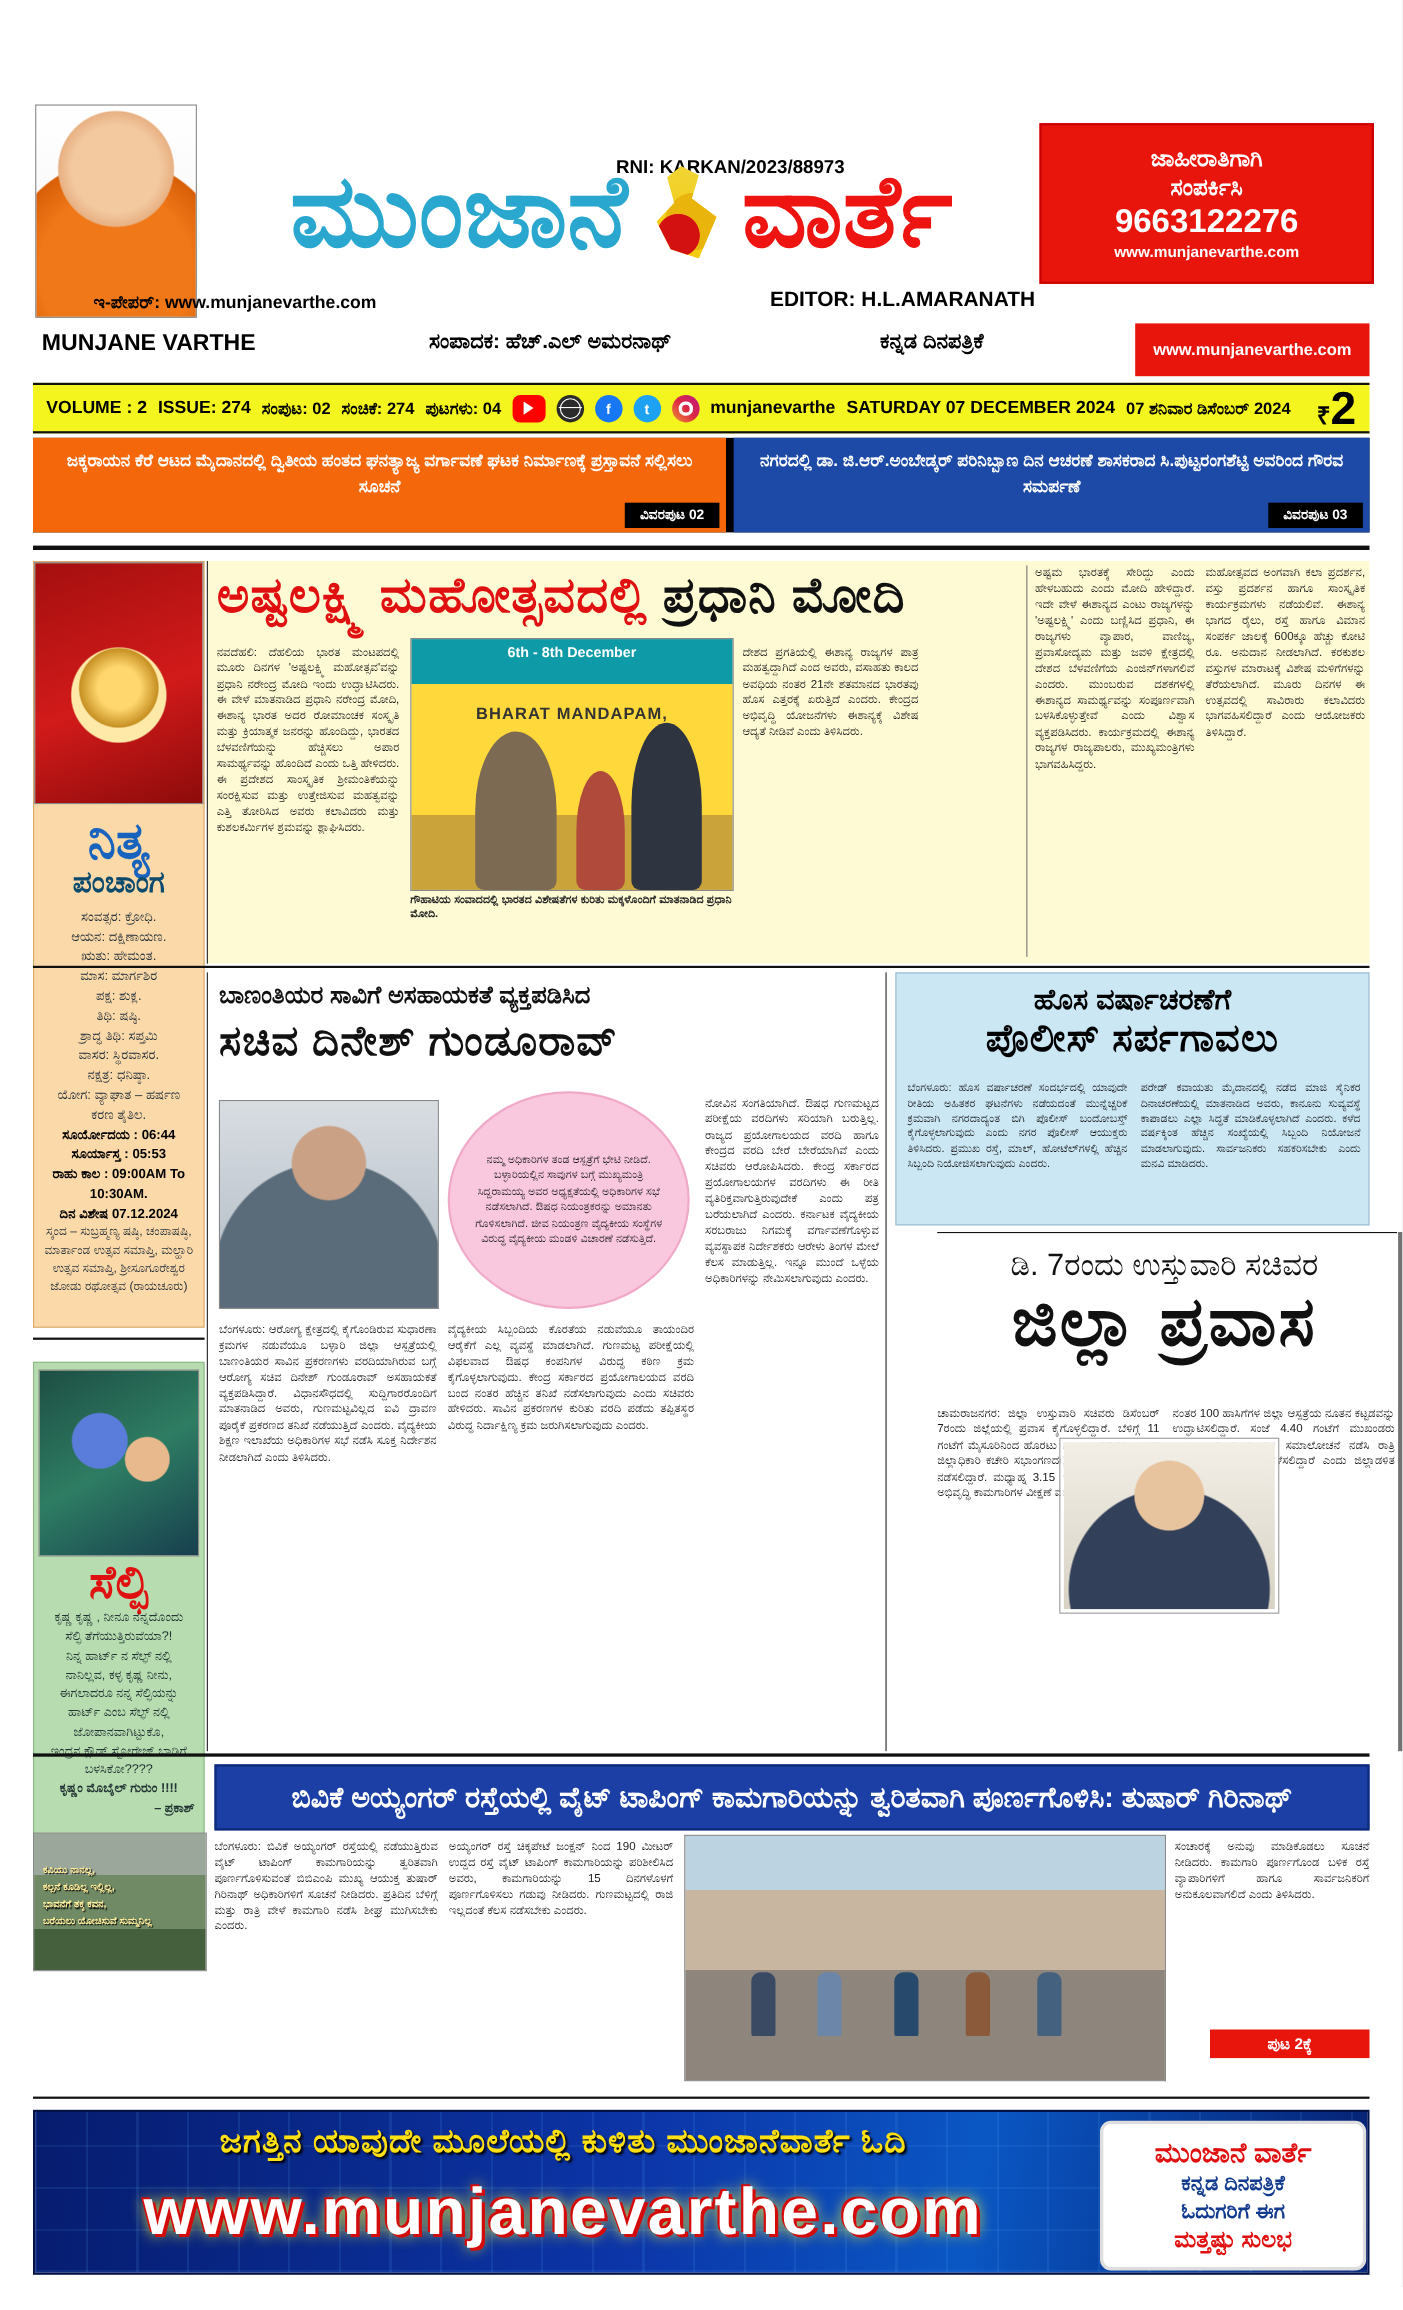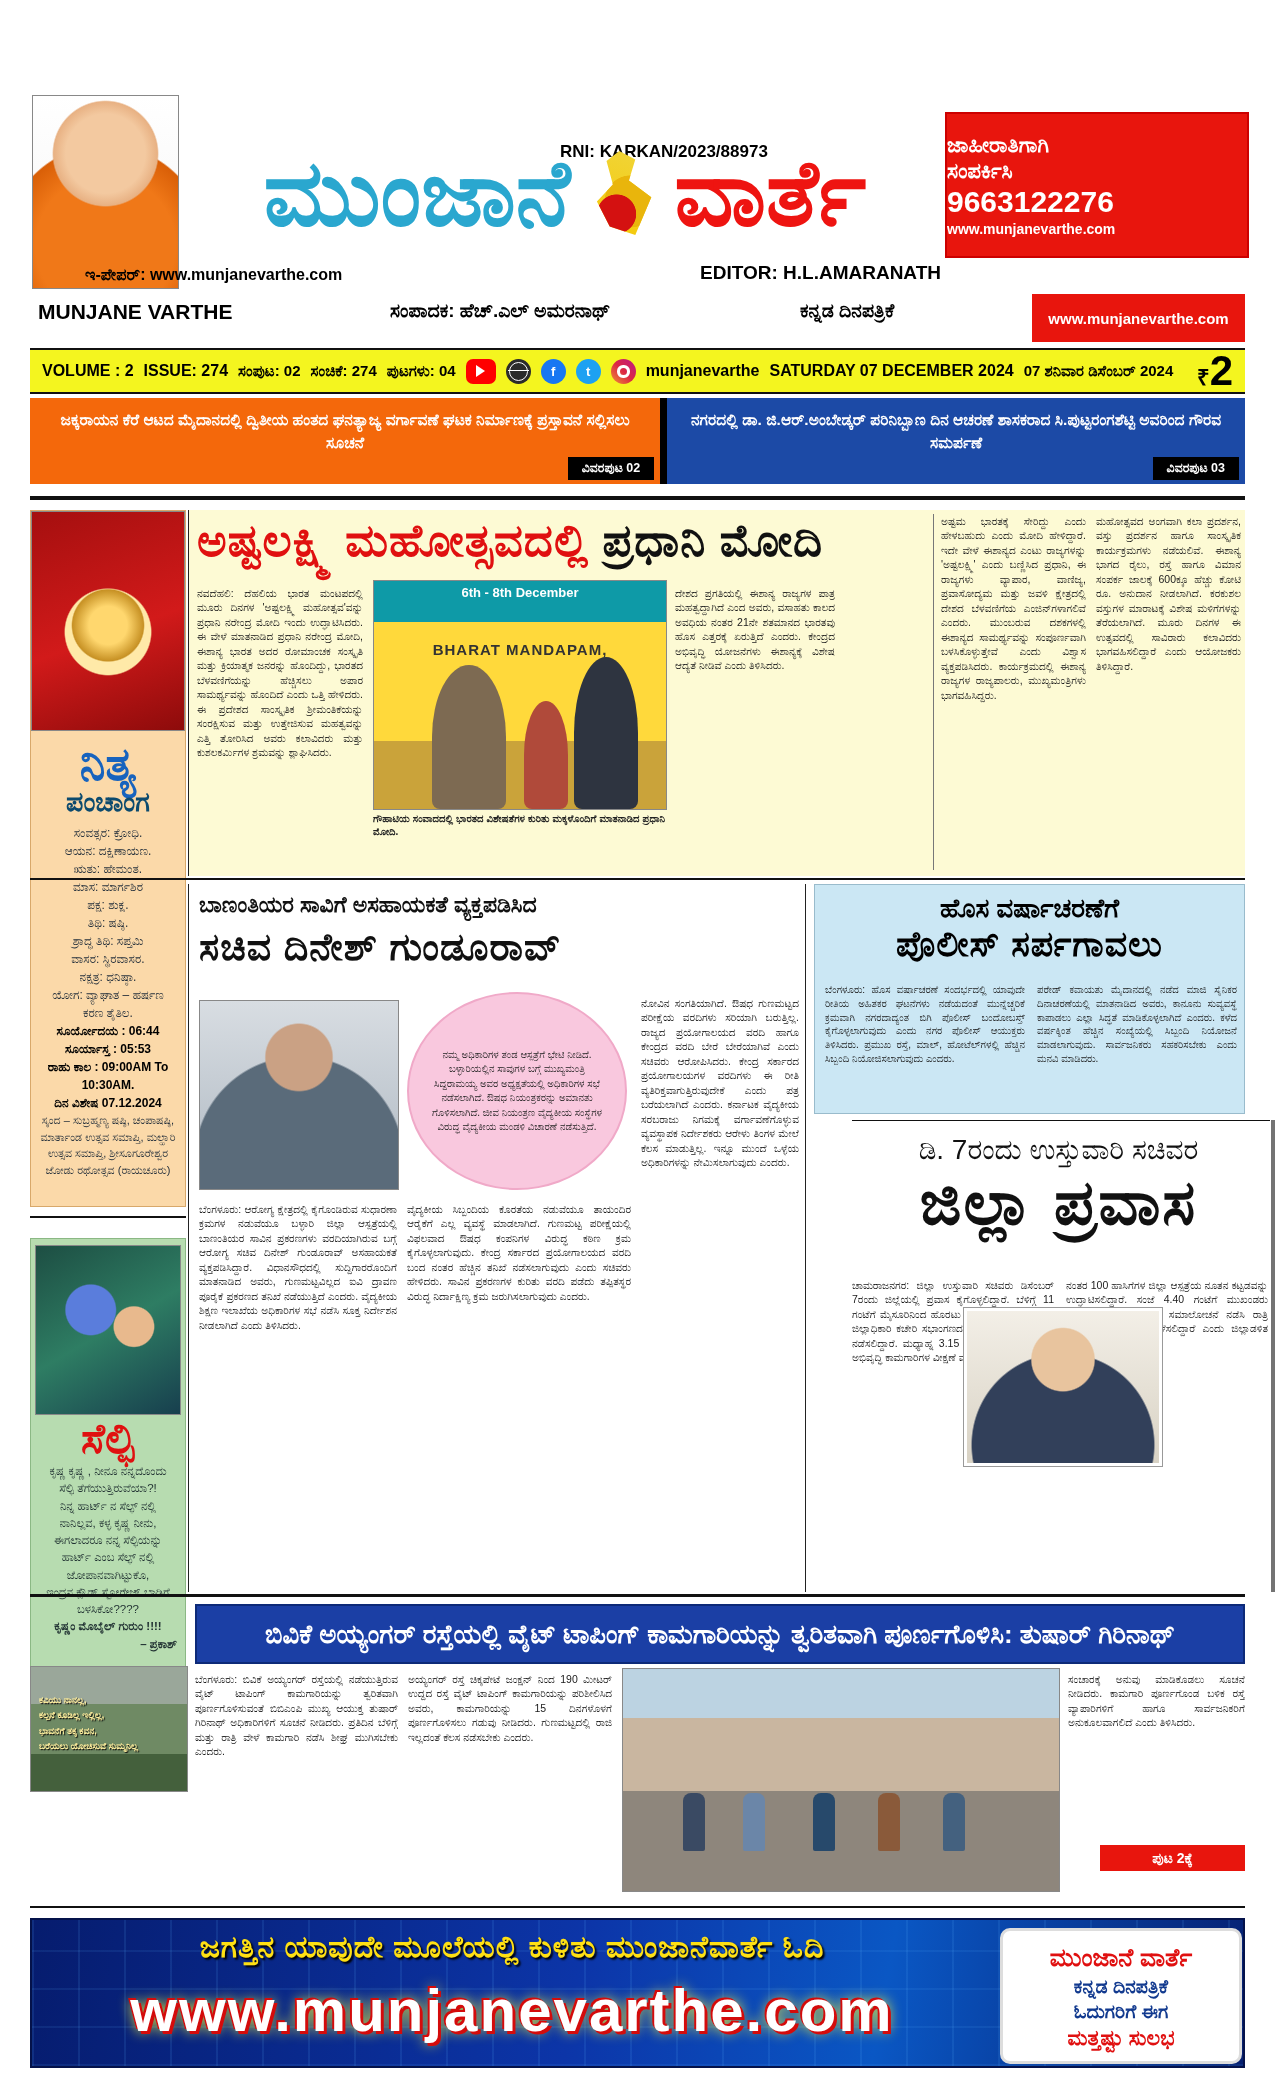--- a/index.html
+++ b/index.html
@@ -6,21 +6,21 @@
   #page{position:relative;width:1275px;height:2100px;background:#ffffff;margin:0 auto;overflow:hidden;}
   .abs{position:absolute;}
   .kn{font-family:"Liberation Sans","DejaVu Sans",sans-serif;}
   .bold{font-weight:bold;}
   .center{text-align:center;}
   .just{text-align:justify;}
   .body-col{font-size:10.5px;line-height:1.38;color:#1a1a1a;overflow:hidden;}
   
   .masthead-blue{color:#2aa7cf;}
   .masthead-red{color:#ee1411;}
-  .adbox{background:#e8150d;color:#fff;display:flex;flex-direction:column;align-items:flex-start;justify-content:center;gap:2px;border:2px solid #c00;}
+  .adbox{background:#e8150d;color:#fff;display:flex;flex-direction:column;align-items:center;justify-content:center;gap:2px;border:2px solid #c00;}
   .redstrip{background:#e8150d;color:#fff;display:flex;align-items:center;justify-content:center;font-weight:bold;}
   
   .infobar{background:#f4f51f;display:flex;align-items:center;gap:10px;padding:0 12px;border-top:2px solid #111;border-bottom:2px solid #111;}
   .infobar span{white-space:nowrap;}
   .sicon{width:25px;height:25px;border-radius:50%;display:inline-flex;align-items:center;justify-content:center;color:#fff;font-weight:bold;font-size:13px;flex:0 0 auto;}
   .yt{background:#f00;border-radius:7px;width:30px;}
   .tri{width:0;height:0;border-left:9px solid #fff;border-top:6px solid transparent;border-bottom:6px solid transparent;}
   .globe{background:#2b2b2b;position:relative;overflow:hidden;}
   .globe:before{content:"";position:absolute;inset:3px;border:1.5px solid #fff;border-radius:50%;}
   .globe:after{content:"";position:absolute;left:2px;right:2px;top:11px;border-top:1.5px solid #fff;}

